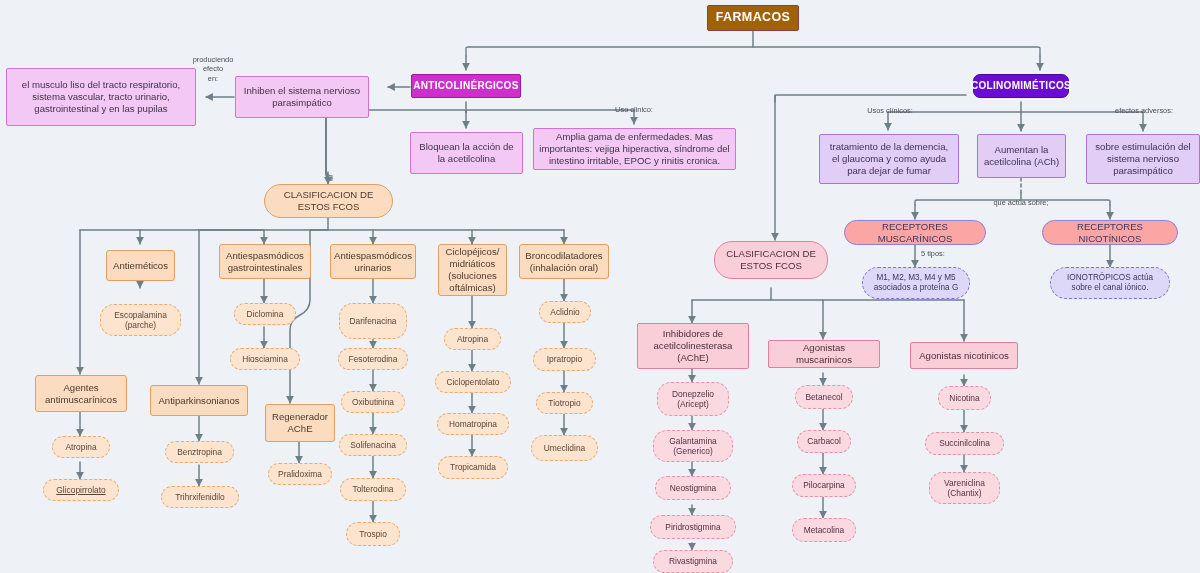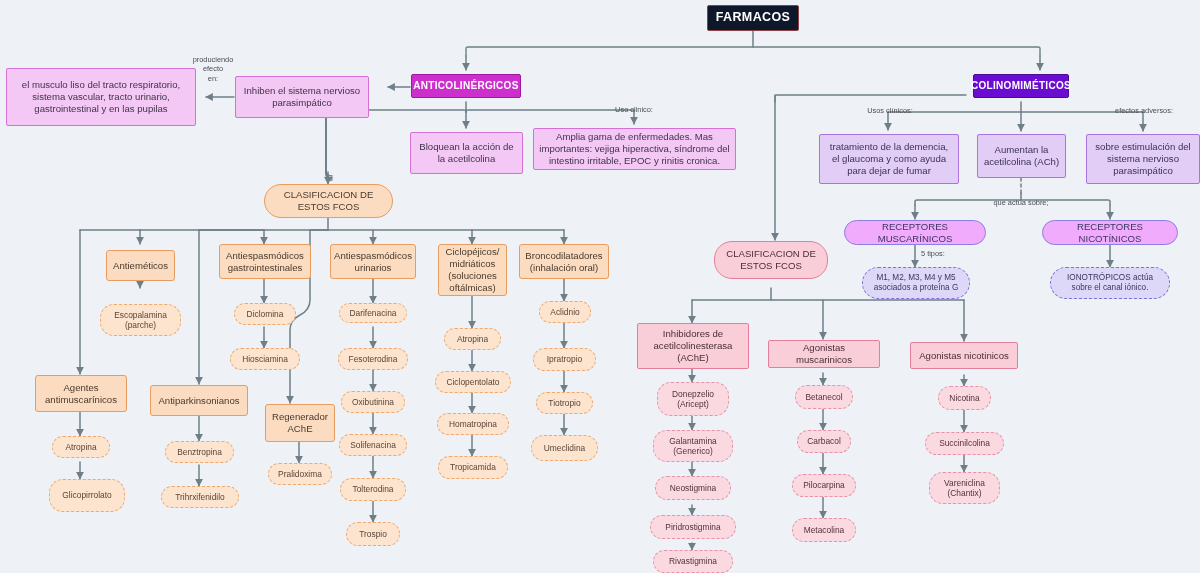--- a/index.html
+++ b/index.html
@@ -10,33 +10,33 @@
     overflow:hidden;
     position:relative;
   }
   #canvas{position:relative;width:1200px;height:573px;}
   svg.links{position:absolute;left:0;top:0;width:1200px;height:573px;pointer-events:none;}
 
   .node{position:absolute;box-sizing:border-box;display:flex;align-items:center;justify-content:center;text-align:center;line-height:1.25;}
 
   
   .n-root{
-    background:#0f172a;border:1.5px solid #8c4040;color:#fff;
+    background:#a16207;border:1.5px solid #8c4040;color:#fff;
     font-weight:bold;font-size:12.5px;letter-spacing:.4px;border-radius:2px;
   }
   
   .n-magenta{background:#cc2fcc;border:1.5px solid #a017a0;color:#fff;font-weight:bold;font-size:10px;letter-spacing:.3px;border-radius:2px;}
   .n-violet{background:#6a0dd0;border:1.5px solid #4c089b;color:#fff;font-weight:bold;font-size:10px;letter-spacing:.3px;border-radius:2px;}
 
   
   .n-pinkbox{background:#f4c8f4;border:1.5px solid #d66fd6;color:#3f3348;font-size:9.6px;border-radius:2px;padding:3px 5px;}
   
   .n-lilacbox{background:#e2cdf7;border:1.5px solid #a974e0;color:#3c3352;font-size:9.6px;border-radius:2px;padding:3px 5px;}
   
-  .n-capsule-lilac{background:#f0abfc;border:1.5px solid #8d7fe0;color:#3b3660;font-size:9.6px;border-radius:16px;padding:3px 8px;}
+  .n-capsule-lilac{background:#fca5a5;border:1.5px solid #8d7fe0;color:#3b3660;font-size:9.6px;border-radius:16px;padding:3px 8px;}
   .n-dashed-lilac{background:#ddd8f7;border:1.4px dashed #7f71d8;color:#3b3660;font-size:8.2px;border-radius:16px;padding:3px 6px;}
 
   
   .n-peachcap{background:#fbdcc0;border:1.5px solid #e89c5e;color:#4a3a2c;font-size:9.6px;border-radius:18px;padding:3px 8px;}
   .n-peachbox{background:#fbdcc0;border:1.5px solid #e89c5e;color:#4a3a2c;font-size:9.6px;border-radius:3px;padding:10px 5px;}
   .n-peachdash{background:#fce4cf;border:1.3px dashed #e8a濃;color:#5a4536;font-size:8.4px;border-radius:14px;padding:3px 6px;}
   .n-peachdash{border:1.3px dashed #eda96f;}
 
   
   .n-rosecap{background:#f9ced8;border:1.5px solid #e37f9b;color:#4a2f38;font-size:9.6px;border-radius:18px;padding:3px 8px;}
@@ -180,54 +180,54 @@
 
   <div class="node n-pinkbox" style="left:533px;top:128px;width:203px;height:42px;">Amplia gama de enfermedades. Mas importantes: vejiga hiperactiva, síndrome del intestino irritable, EPOC y rinitis cronica.</div>
 
   <div class="node n-peachcap" style="left:264px;top:184px;width:129px;height:34px;">CLASIFICACION DE ESTOS FCOS</div>
 
   <div class="node n-peachbox" style="left:106px;top:250px;width:69px;height:31px;">Antieméticos</div>
   <div class="node n-peachdash" style="left:100px;top:304px;width:81px;height:32px;">Escopalamina (parche)</div>
 
   <div class="node n-peachbox" style="left:35px;top:375px;width:92px;height:37px;">Agentes antimuscarínicos</div>
   <div class="node n-peachdash" style="left:52px;top:436px;width:58px;height:22px;">Atropina</div>
-  <div class="node n-peachdash" style="left:49px;top:479px;width:76px;height:33px;">Glicopirrolato</div>
+  <div class="node n-peachdash" style="left:43px;top:479px;width:76px;height:22px;text-decoration:underline;">Glicopirrolato</div>
 
   <div class="node n-peachbox" style="left:219px;top:244px;width:92px;height:35px;">Antiespasmódicos gastrointestinales</div>
   <div class="node n-peachdash" style="left:234px;top:303px;width:62px;height:22px;">Diclomina</div>
   <div class="node n-peachdash" style="left:230px;top:348px;width:70px;height:22px;">Hiosciamina</div>
 
   <div class="node n-peachbox" style="left:150px;top:385px;width:98px;height:31px;">Antiparkinsonianos</div>
   <div class="node n-peachdash" style="left:165px;top:441px;width:69px;height:22px;">Benztropina</div>
   <div class="node n-peachdash" style="left:161px;top:486px;width:78px;height:22px;">Trihrxifenidilo</div>
 
   <div class="node n-peachbox" style="left:265px;top:404px;width:70px;height:38px;">Regenerador AChE</div>
   <div class="node n-peachdash" style="left:268px;top:463px;width:64px;height:22px;">Pralidoxima</div>
 
   <div class="node n-peachbox" style="left:330px;top:244px;width:86px;height:35px;">Antiespasmódicos urinarios</div>
-  <div class="node n-peachdash" style="left:339px;top:303px;width:68px;height:20px;">Darifenacina</div>
+  <div class="node n-peachdash" style="left:339px;top:303px;width:68px;height:36px;">Darifenacina</div>
   <div class="node n-peachdash" style="left:338px;top:348px;width:70px;height:22px;">Fesoterodina</div>
   <div class="node n-peachdash" style="left:341px;top:391px;width:64px;height:22px;">Oxibutinina</div>
   <div class="node n-peachdash" style="left:339px;top:434px;width:68px;height:22px;">Solifenacina</div>
   <div class="node n-peachdash" style="left:340px;top:478px;width:66px;height:23px;">Tolterodina</div>
   <div class="node n-peachdash" style="left:346px;top:522px;width:54px;height:24px;">Trospio</div>
 
   <div class="node n-peachbox" style="left:438px;top:244px;width:69px;height:52px;">Ciclopéjicos/ midriáticos (soluciones oftálmicas)</div>
   <div class="node n-peachdash" style="left:444px;top:328px;width:57px;height:22px;">Atropina</div>
   <div class="node n-peachdash" style="left:435px;top:371px;width:76px;height:22px;">Ciclopentolato</div>
   <div class="node n-peachdash" style="left:437px;top:413px;width:72px;height:22px;">Homatropina</div>
   <div class="node n-peachdash" style="left:438px;top:456px;width:70px;height:23px;">Tropicamida</div>
 
   <div class="node n-peachbox" style="left:519px;top:244px;width:90px;height:35px;">Broncodilatadores (inhalación oral)</div>
   <div class="node n-peachdash" style="left:539px;top:301px;width:52px;height:22px;">Aclidnio</div>
   <div class="node n-peachdash" style="left:533px;top:348px;width:63px;height:23px;">Ipratropio</div>
   <div class="node n-peachdash" style="left:536px;top:392px;width:57px;height:22px;">Tiotropio</div>
   <div class="node n-peachdash" style="left:531px;top:435px;width:67px;height:26px;">Umeclidina</div>
 
-  <div class="node n-violet" style="left:973px;top:74px;width:96px;height:24px;">COLINOMIMÉTICOS</div>
+  <div class="node n-violet" style="left:973px;top:74px;width:96px;height:24px;border-radius:7px;">COLINOMIMÉTICOS</div>
 
   <div class="elabel" style="left:855px;top:106px;width:70px;">Usos clínicos:</div>
 
   <div class="node n-lilacbox" style="left:819px;top:134px;width:140px;height:50px;">tratamiento de la demencia, el glaucoma y como ayuda para dejar de fumar</div>
 
   <div class="node n-lilacbox" style="left:977px;top:134px;width:89px;height:44px;">Aumentan la acetilcolina (ACh)</div>
 
   <div class="elabel" style="left:1106px;top:106px;width:76px;">efectos adversos:</div>
 
   <div class="node n-lilacbox" style="left:1086px;top:134px;width:114px;height:50px;">sobre estimulación del sistema nervioso parasimpático</div>

